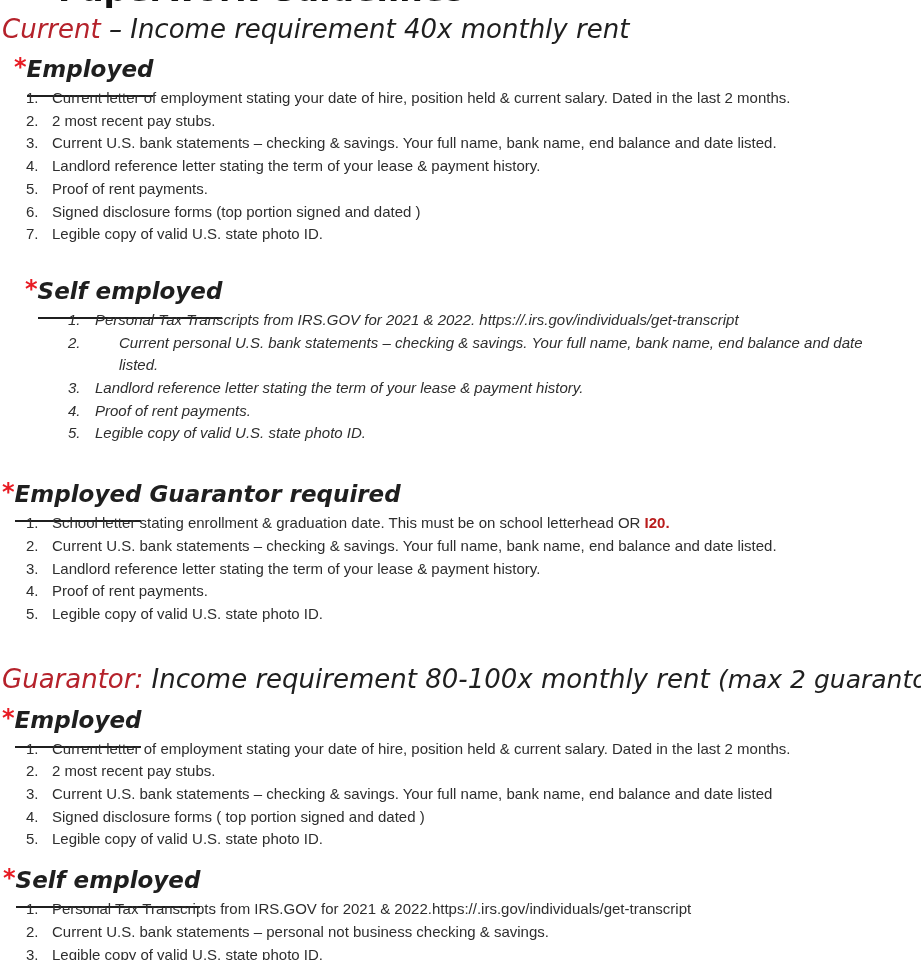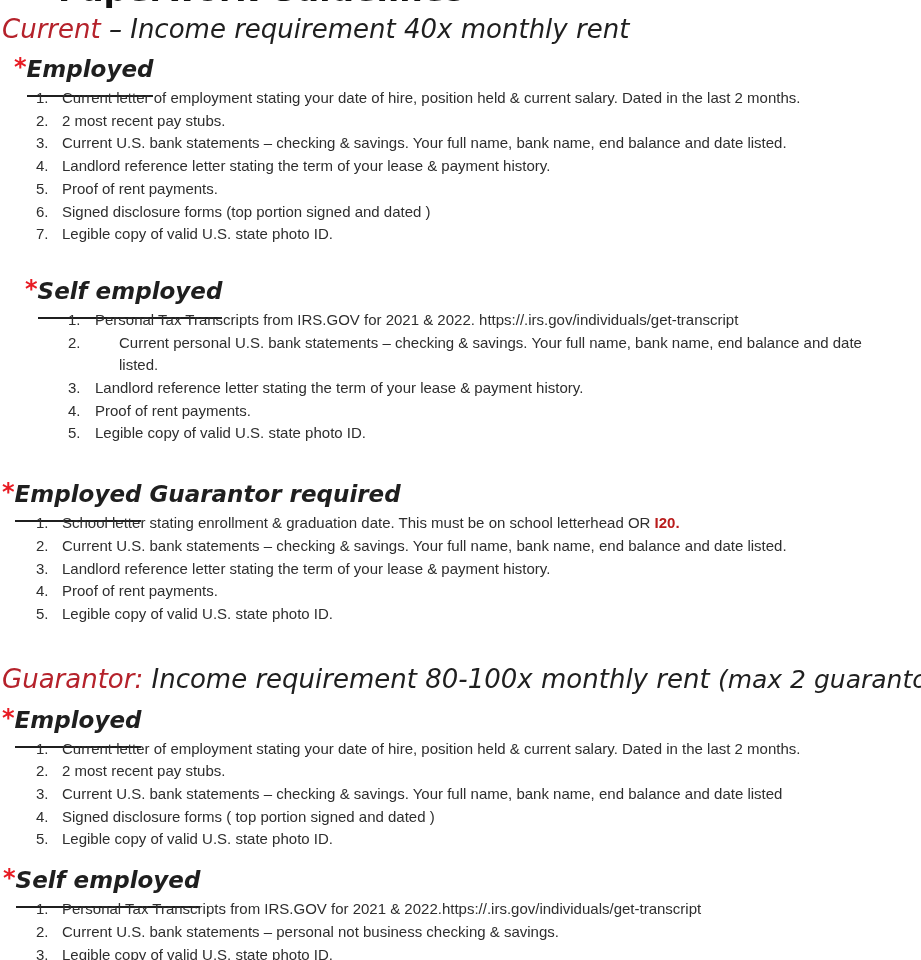--- a/index.html
+++ b/index.html
@@ -52,24 +52,24 @@
     padding-bottom:13px;
   }
   .sec-head.emp1{margin:6px 0 0 14px;}
   .sec-head.se1{margin:28px 0 0 25px;}
   .sec-head.students{margin:32px 0 0 2px;}
   .sec-head.emp2{margin:6px 0 0 2px;}
   .sec-head.se2{margin:12px 0 0 3px;}
   
   ol.doc-list{
     list-style:none;counter-reset:li;
-    margin-top:3px;padding-left:36px;
+    margin-top:3px;padding-left:26px;
     font-size:15px;line-height:22.7px;color:var(--body-text);
   }
-  ol.doc-list.indented{padding-left:68px;}
+  ol.doc-list.indented{padding-left:68px;font-style:italic;}
   ol.doc-list li{
     display:flex;align-items:flex-start;
   }
   ol.doc-list li::before{
     counter-increment:li;content:counter(li) ".";
     width:26px;flex-shrink:0;
   }
   ol.doc-list.indented li::before{width:27px;}
   ol.doc-list li .li-text{display:block;}
   .wrap-narrow{max-width:780px;margin-left:24px;}

